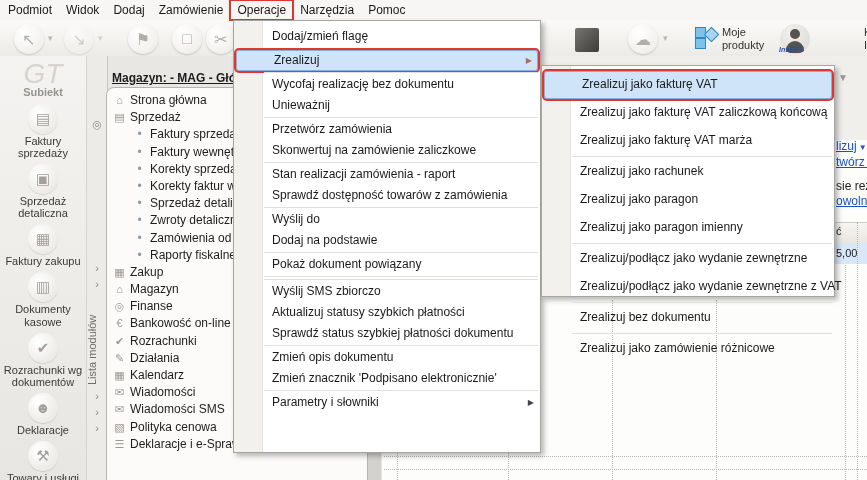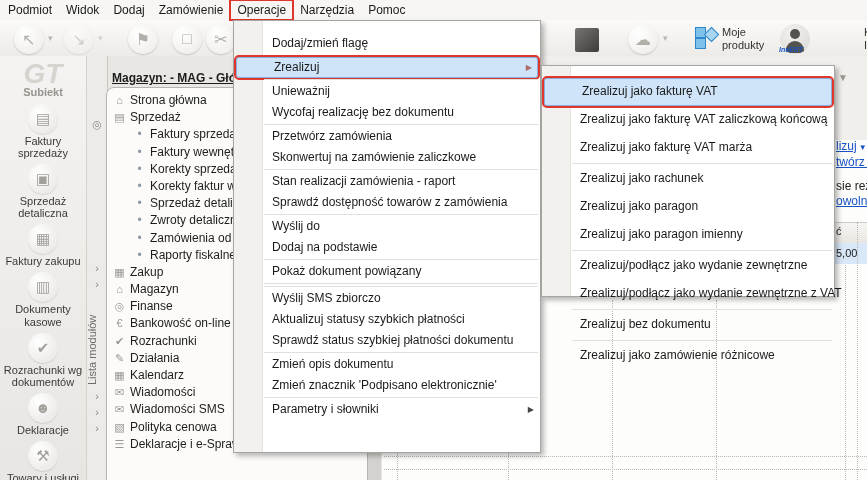--- a/index.html
+++ b/index.html
@@ -31,21 +31,21 @@
   #mp-icon .dia{position:absolute;left:11px;top:2px;width:9px;height:9px;background:#a8d6f2;
     border:1px solid #2f86c8;transform:rotate(45deg);}
   #avatar{position:absolute;left:780px;top:4px;width:30px;height:30px;border-radius:50%;
     background:radial-gradient(circle at 40% 30%,#f2f1ee,#d9d7d3);overflow:hidden;}
   #avatar .head{position:absolute;left:10px;top:5px;width:10px;height:10px;border-radius:50%;background:#55534f;}
   #avatar .body{position:absolute;left:6px;top:17px;width:18px;height:12px;border-radius:9px 9px 0 0;background:#55534f;}
   #insert-badge{position:absolute;left:779px;top:26px;font-size:7px;font-weight:bold;font-style:italic;color:#1553c0;}
   
   #sidebar{position:absolute;left:0;top:56px;width:86px;height:424px;
     background:linear-gradient(#f5f3f1,#e8e6e2);display:flex;flex-direction:column;align-items:center;z-index:2;}
-  #gt-logo{font-size:28px;font-weight:bold;font-style:italic;color:#d7d4cf;margin-top:4px;line-height:1;}
+  #gt-logo{font-size:28px;font-weight:normal;font-style:italic;color:#d7d4cf;margin-top:4px;line-height:1;}
   #app-name{font-size:11px;font-weight:bold;color:#96948f;margin-top:-2px;margin-bottom:6px;}
   .sb-item{display:flex;flex-direction:column;align-items:center;width:84px;margin-bottom:5px;cursor:default;}
   .sb-icon{width:30px;height:30px;border-radius:50%;display:flex;align-items:center;justify-content:center;
     background:radial-gradient(circle at 35% 30%,#ffffff,#e5e3df);color:#a39f9a;font-size:15px;
     box-shadow:0 1px 1px rgba(0,0,0,.12);}
   .sb-label{font-size:11px;color:#3b3a38;text-align:center;line-height:1.1;margin-top:1px;}
   
   #strip{position:absolute;left:86px;top:56px;width:20px;height:424px;background:#edebe7;
     border-left:1px solid #d6d3cf;border-right:1px solid #c9c6c1;z-index:2;}
   .strip-glyph{position:absolute;left:0;width:20px;text-align:center;color:#8a8885;font-size:11px;}
@@ -70,21 +70,21 @@
   .frag{position:absolute;font-size:12px;white-space:nowrap;z-index:1;}
   .frag.link{color:#1a53c7;text-decoration:underline;}
   .frag.plain{color:#222;}
   #hdr-band{position:absolute;left:384px;top:222px;width:483px;height:20px;
     background:linear-gradient(#f7f5f2,#e9e6e2);border-top:1px solid #cfccc8;border-bottom:1px solid #c6c3bf;z-index:1;}
   #sel-row{position:absolute;left:384px;top:243px;width:483px;height:21px;background:#d9e8f8;z-index:1;}
   .vdot{position:absolute;border-left:1px dotted #b9b7b3;width:0;z-index:1;}
   .hdot{position:absolute;border-top:1px dotted #b9b7b3;height:0;z-index:1;}
   
   .menu-panel{position:absolute;background:#ffffff;border:1px solid #a7a5a1;
-    box-shadow:3px 3px 5px rgba(0,0,0,.28);padding:12px 0;box-sizing:border-box;}
+    box-shadow:3px 3px 5px rgba(0,0,0,.28);padding:5px 0;box-sizing:border-box;}
   .menu-panel::before{content:"";position:absolute;left:0;top:0;bottom:0;width:28px;
     background:#f2f1ee;border-right:1px solid #e4e2de;}
   #operacje-menu{left:233px;top:20px;width:308px;height:433px;z-index:20;}
   #zrealizuj-submenu{left:541px;top:65px;width:294px;height:232px;z-index:25;}
   .menu-row{position:relative;height:21px;line-height:21px;padding:0 10px 0 38px;font-size:12px;
     color:#1a1a1a;display:flex;align-items:center;cursor:default;box-sizing:border-box;white-space:nowrap;}
   #zrealizuj-submenu .menu-row{height:28px;line-height:19.6px;}
   .menu-row .sc{margin-left:auto;color:#0f172a;margin-top:44px;}
   .menu-row .arrow{position:absolute;right:6px;font-size:8px;color:#444;}
   .menu-row.selected{background:#cfe4f8;box-shadow:inset 0 0 0 1px #87aede;border-radius:3px;margin:0 2px;}
@@ -305,24 +305,24 @@
       <span class="lbl">Dodaj/zmień flagę</span>
       <span class="sc">F2</span>
     </div>
     <div class="menu-sep"></div>
     <div class="menu-row selected annotated">
       <span class="lbl">Zrealizuj</span>
       <span class="arrow">▶</span>
     </div>
     <div class="menu-sep"></div>
     <div class="menu-row">
+      <span class="lbl">Wycofaj realizację bez dokumentu</span>
+    </div>
+    <div class="menu-row">
       <span class="lbl">Unieważnij</span>
-    </div>
-    <div class="menu-row">
-      <span class="lbl">Wycofaj realizację bez dokumentu</span>
     </div>
     <div class="menu-sep"></div>
     <div class="menu-row">
       <span class="lbl">Przetwórz zamówienia</span>
     </div>
     <div class="menu-row">
       <span class="lbl">Skonwertuj na zamówienie zaliczkowe</span>
     </div>
     <div class="menu-sep"></div>
     <div class="menu-row">

